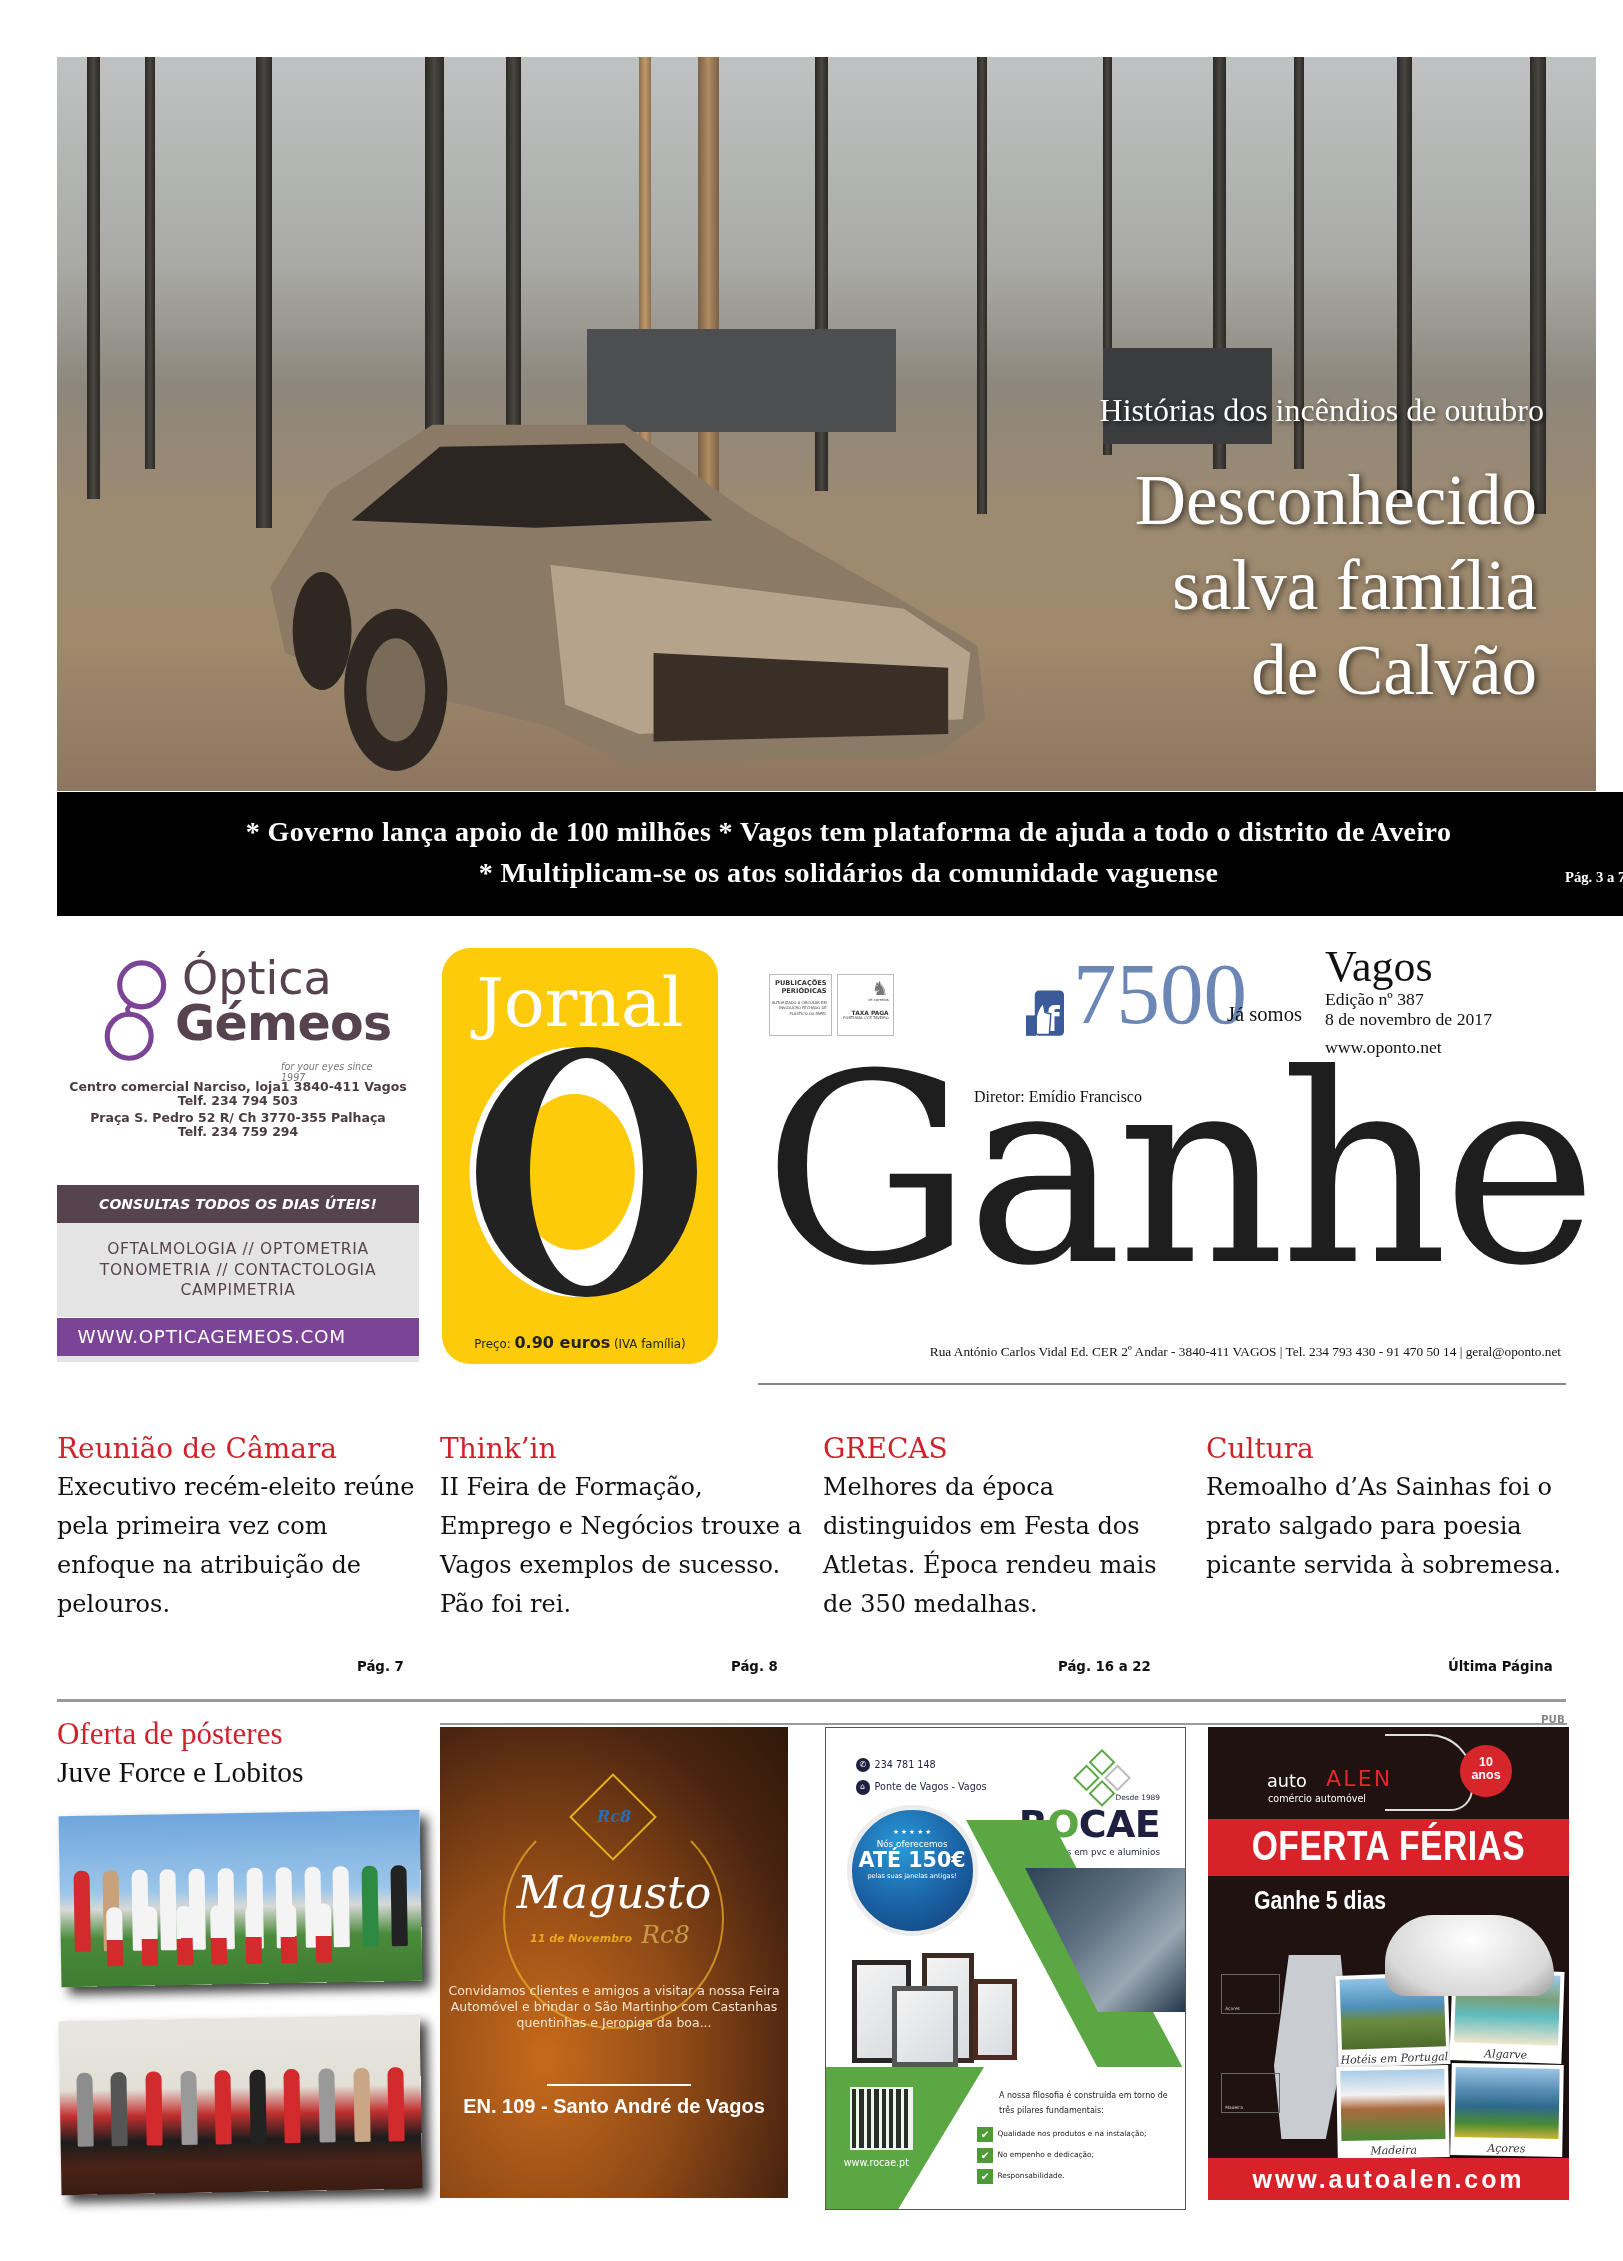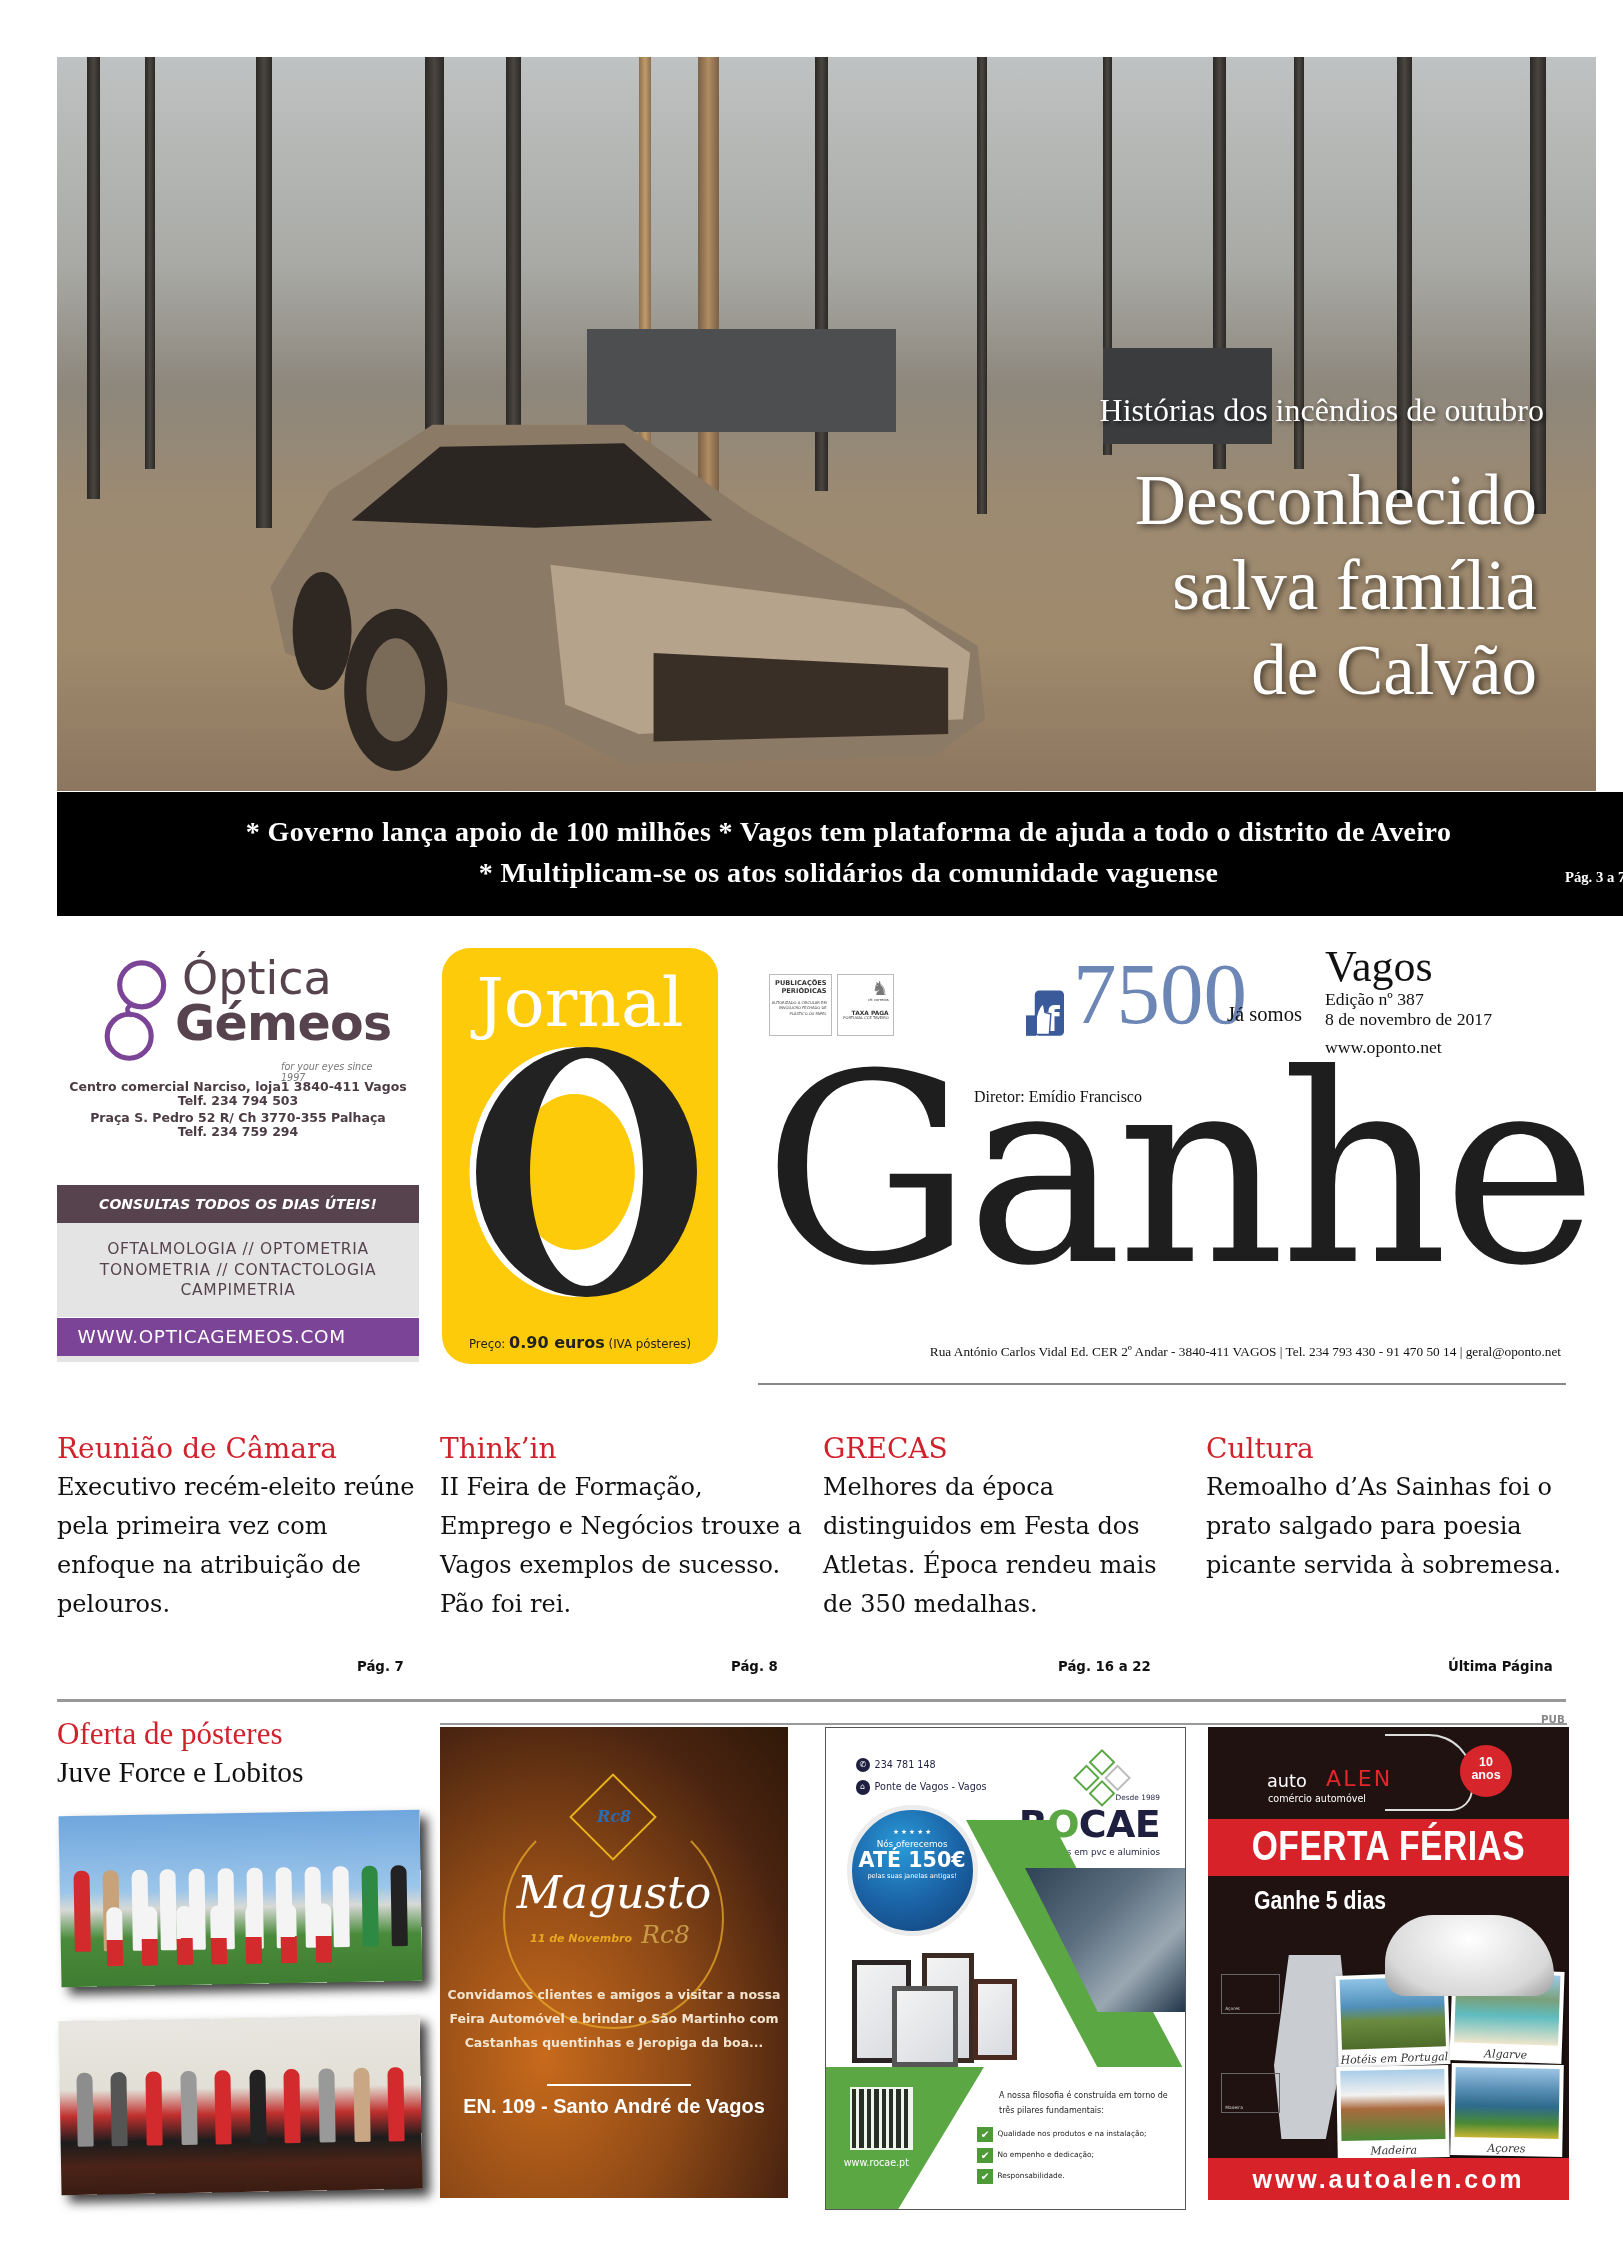--- a/index.html
+++ b/index.html
@@ -118,21 +118,21 @@
   #rc8-brand { position: absolute; left: 0; right: 0; top: 80px; text-align: center; font-family: "DejaVu Serif", serif;
     font-style: italic; font-weight: bold; font-size: 16px; color: #2a6cb3; }
   #rc8-ring { position: absolute; left: 63px; top: 81px; width: 221px; height: 221px; border-radius: 50%; border: 2.2px solid rgba(232,170,40,0.75); border-top-color: transparent; }
   #rc8-title { position: absolute; left: 0; right: 0; top: 140px; text-align: center; font-family: "DejaVu Serif", serif;
     font-style: italic; font-size: 44px; color: #fff; }
   #rc8-sub { position: absolute; left: 0; right: 0; top: 193px; text-align: center; font-family: "DejaVu Serif", serif;
     font-style: italic; font-size: 25px; color: #c79b45; padding-left: 103px; }
   #rc8-date { position: absolute; left: 90px; top: 205px; font-family: "DejaVu Sans", sans-serif; font-style: italic; font-weight: bold;
     font-size: 11px; color: #e8a820; }
   #rc8-text { position: absolute; left: 2.9px; right: 2.9px; top: 256px; text-align: center; font-family: "DejaVu Sans", sans-serif;
-    font-size: 12.5px; line-height: 24px; color: #f2e4cf; font-weight: bold; }
+    font-size: 12.5px; line-height: 16px; color: #f2e4cf; }
   #rc8-line { position: absolute; left: 107px; top: 357px; width: 144px; height: 2.2px; background: #fff; }
   #rc8-location { position: absolute; left: 0; right: 0; top: 368px; text-align: center; font-family: "Liberation Sans", sans-serif;
     font-weight: bold; font-size: 20px; color: #fff; }
 
   #ad-rocae { left: 825px; top: 1727px; width: 361px; height: 483px; border: 0.7px solid #555; background: #fff; overflow: hidden; }
   .rocae-contact { position: absolute; left: 29.5px; font-family: "DejaVu Sans", sans-serif; font-size: 9.6px; color: #1f2040; }
   .rocae-contact .ic { display: inline-block; width: 14.7px; height: 14.7px; border-radius: 50%; background: #1f2040; color: #fff;
     font-size: 8px; text-align: center; line-height: 14.7px; margin-right: 4.4px; vertical-align: middle; }
   #rocae-mark { position: absolute; left: 254px; top: 29.5px; width: 44px; height: 44px; transform: rotate(45deg); }
   #rocae-mark div { position: absolute; width: 19px; height: 19px; border: 2.9px solid #5ba744; }
@@ -251,21 +251,21 @@
   <div id="optica-band-bottom"></div>
 </div>
 
 <div id="logo-box" class="abs">
   <div id="logo-jornal">Jornal</div>
   <div id="logo-o-shadow"></div>
   <div id="logo-o"></div>
   <div id="logo-price">
     <span>Preço:</span>
     <b>0.90 euros</b>
-    <span>(IVA pósteres)</span>
+    <span>(IVA família)</span>
   </div>
 </div>
 
 <div id="postal1" class="abs">
   <div class="t1">PUBLICAÇÕES PERIÓDICAS</div>
   <div class="t2">AUTORIZADO A CIRCULAR EM INVÓLUCRO FECHADO DE PLÁSTICO OU PAPEL</div>
 </div>
 <div id="postal2" class="abs">
   <div class="horse">♞</div>
   <div class="t2">ctt correios</div>

